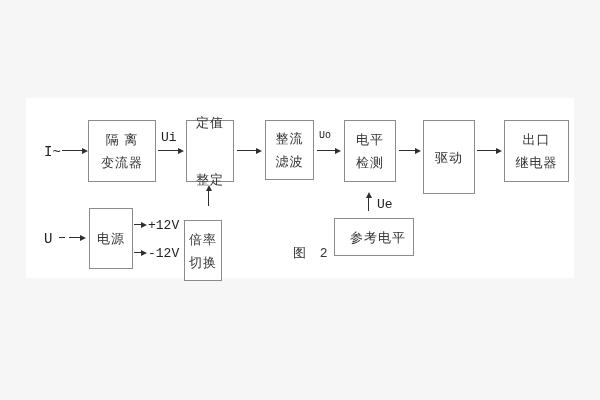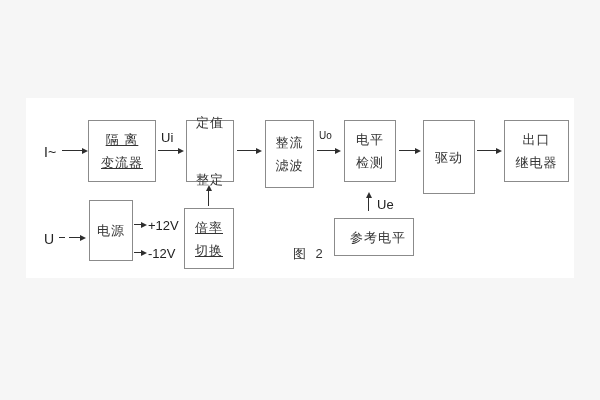--- a/index.html
+++ b/index.html
@@ -9,31 +9,31 @@
     font-family:"Liberation Sans","DejaVu Sans",sans-serif;
   }
   .panel { position:absolute; left:26px; top:98px; width:548px; height:180px; background:#ffffff; }
 
   .block {
     position:absolute; box-sizing:border-box;
     border:1px solid #8b8b8b; background:#ffffff;
     display:flex; flex-direction:column; align-items:center; justify-content:center;
     gap:10px; font-size:13px; color:#333333; line-height:1; letter-spacing:1px;
   }
-  #b-isolation  { left:88px;  top:120px; width:68px; height:62px;text-decoration:underline; }
+  #b-isolation  { left:88px;  top:120px; width:68px; height:62px; }
   #b-setting    { left:186px; top:120px; width:48px; height:62px;gap:44px; }
-  #b-rectifier  { left:265px; top:120px; width:49px; height:68px; }
+  #b-rectifier  { left:265px; top:120px; width:49px; height:60px; }
   #b-level      { left:344px; top:120px; width:52px; height:62px; }
   #b-drive      { left:423px; top:120px; width:52px; height:74px; }
   #b-output     { left:504px; top:120px; width:65px; height:62px; }
-  #b-power      { left:89px;  top:200px; width:44px; height:61px; }
-  #b-ratio      { left:184px; top:208px; width:50px; height:61px;text-decoration:underline; }
+  #b-power      { left:89px;  top:208px; width:44px; height:61px; }
+  #b-ratio      { left:184px; top:220px; width:38px; height:61px; }
   #b-reference  { left:334px; top:218px; width:80px; height:38px;padding-left:8px; }
 
-  .lbl { position:absolute; color:#222222; line-height:1; white-space:nowrap; }
+  .lbl { position:absolute; color:#222222; line-height:1; white-space:nowrap;font-family:Liberation Mono, monospace; }
   #l-i    { left:44px;  top:145px; font-size:14px; }
   #l-u    { left:44px;  top:232px; font-size:14px; }
   #l-ui   { left:161px; top:131px; font-size:13px; }
   #l-uo   { left:319px; top:131px; font-size:10px; }
   #l-ue   { left:377px; top:198px; font-size:13px; }
   #l-p12  { left:148px; top:219px; font-size:13px; }
   #l-m12  { left:148px; top:247px; font-size:13px; }
   #l-cap  { left:293px; top:247px; font-size:13px; color:#333333; letter-spacing:3px; }
 
   .harrow { position:absolute; height:0; border-top:1.4px solid #2e2e2e; }

